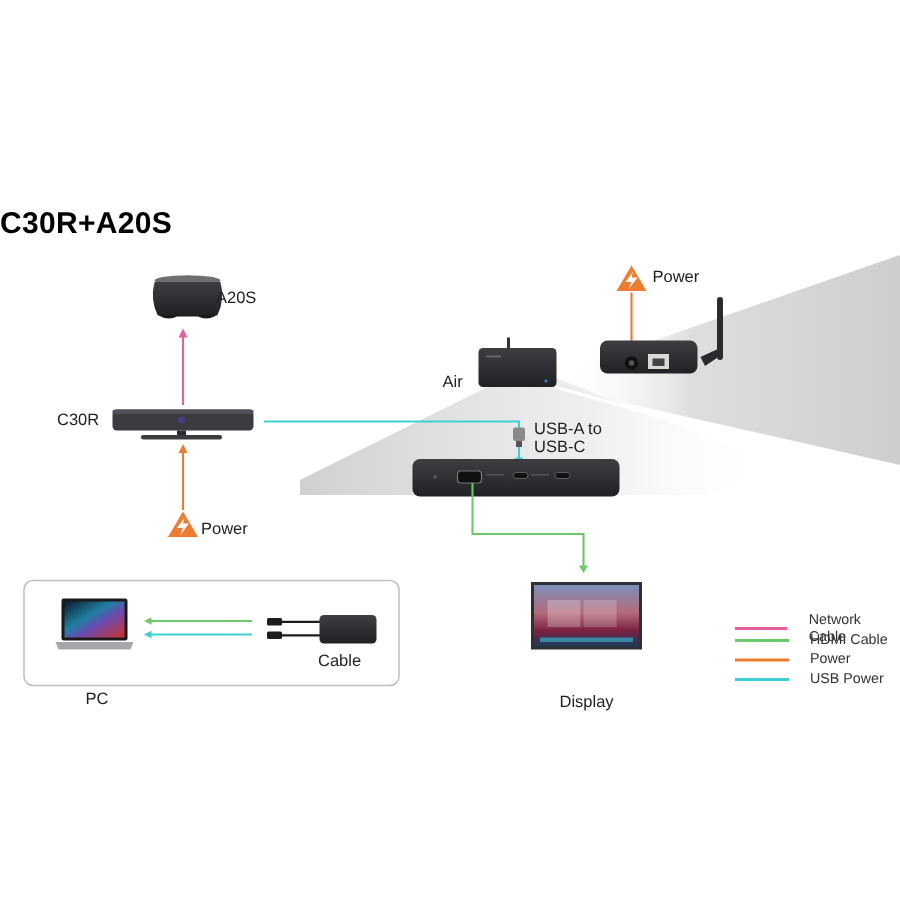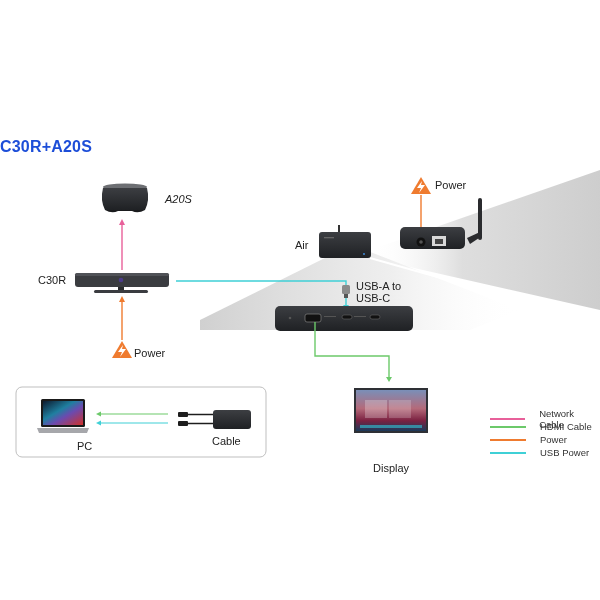--- a/index.html
+++ b/index.html
@@ -1,18 +1,18 @@
 <!DOCTYPE html>
 <html><head>
 <meta charset="utf-8">
 <style>
   html,body{margin:0;padding:0;background:#fff;}
   body{width:600px;height:600px;position:relative;overflow:hidden;font-family:"Liberation Sans","DejaVu Sans",sans-serif;color:#222;}
   .abs{position:absolute;}
-  .title{left:0;top:138px;font-size:16px;font-weight:bold;color:#1d4ed8;letter-spacing:0.2px;}
+  .title{left:0;top:138px;font-size:20px;font-weight:bold;color:#000000;letter-spacing:0.2px;}
   .lbl{font-size:11px;color:#222;}
   svg.diagram{position:absolute;left:0;top:0;}
   .legend-row{position:absolute;display:flex;align-items:center;}
   .legend-line{width:36px;height:2px;margin-right:14px;}
   .legend-text{font-size:9.5px;color:#333;}
 </style>
 </head>
 <body>
 
 <div class="abs title">C30R+A20S</div>
@@ -144,31 +144,31 @@
 
   <g>
     <rect x="178" y="412" width="10" height="5" rx="1" fill="#1d1d1d"></rect>
     <rect x="178" y="421" width="10" height="5" rx="1" fill="#1d1d1d"></rect>
     <line x1="188" y1="414.5" x2="215" y2="414.5" stroke="#1d1d1d" stroke-width="1.5"></line>
     <line x1="188" y1="423.5" x2="215" y2="423.5" stroke="#1d1d1d" stroke-width="1.5"></line>
     <rect x="213" y="410" width="38" height="19" rx="3" fill="url(#devGrad)"></rect>
   </g>
 </svg>
 
-<div class="abs lbl" style="left:165px;top:193px;font-style:italic;">A20S</div>
+<div class="abs lbl" style="left:144px;top:193px;">A20S</div>
 <div class="abs lbl" style="left:38px;top:274px;">C30R</div>
 <div class="abs lbl" style="left:134px;top:347px;">Power</div>
 <div class="abs lbl" style="left:435px;top:179px;">Power</div>
-<div class="abs lbl" style="left:295px;top:239px;">Air</div>
+<div class="abs lbl" style="left:295px;top:249px;">Air</div>
 <div class="abs lbl" style="left:356px;top:280px;line-height:12px;">
   <div>USB-A to</div>
   <div>USB-C</div>
 </div>
 <div class="abs lbl" style="left:373px;top:462px;">Display</div>
-<div class="abs lbl" style="left:57px;top:440px;margin-left:20px;">PC</div>
+<div class="abs lbl" style="left:57px;top:460px;">PC</div>
 <div class="abs lbl" style="left:212px;top:435px;">Cable</div>
 
 <div>
   <div class="legend-row" style="left:490px;top:408px;">
     <span class="legend-line" style="background:#e8609a"></span>
     <span class="legend-text">Network Cable</span>
   </div>
   <div class="legend-row" style="left:490px;top:421px;">
     <span class="legend-line" style="background:#6cc96a"></span>
     <span class="legend-text">HDMI Cable</span>

